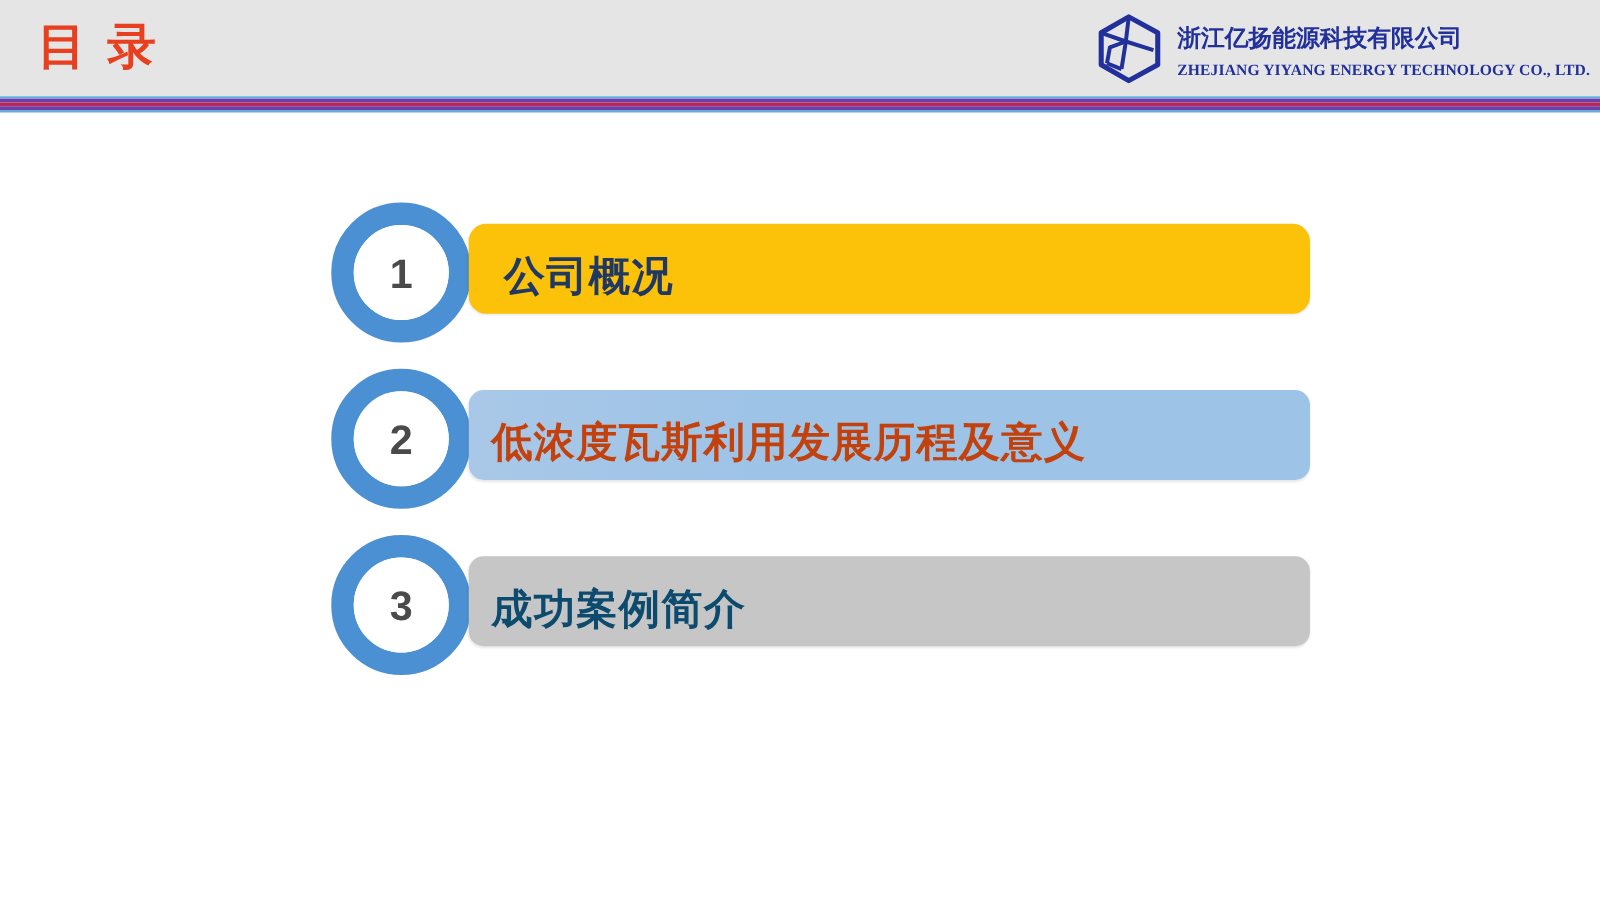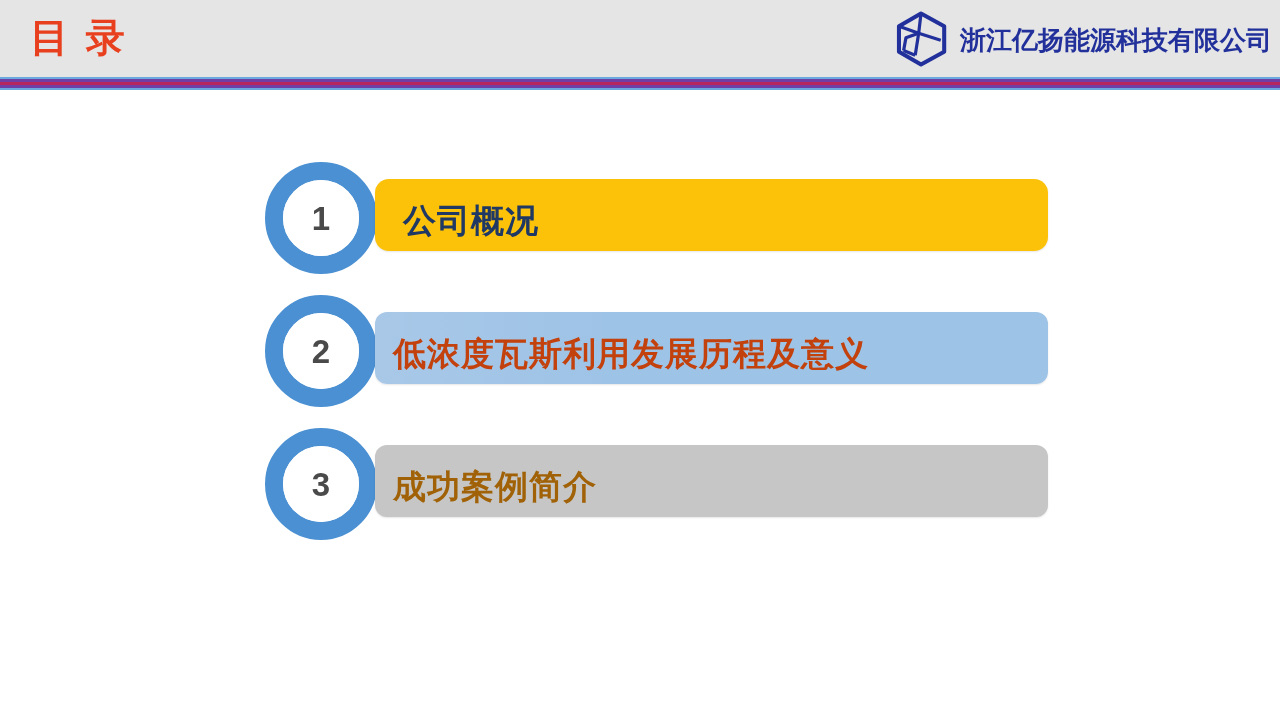--- a/index.html
+++ b/index.html
@@ -54,27 +54,27 @@
     flex: 0 0 58px;
   }
   #logo-text-block {
     display: flex;
     flex-direction: column;
     justify-content: center;
     align-items: flex-start;
     padding-top: 2px;
   }
   #company-name-cn {
-    font-size: 26px;
+    font-size: 19px;
     font-weight: bold;
     color: #21309b;
     letter-spacing: 0px;
     line-height: 31px;
     white-space: nowrap;
-    font-family: Liberation Serif, serif;
+    font-family: Liberation Mono, monospace;
   }
   #company-name-en {
     font-size: 12.5px;
     font-weight: bold;
     color: #21309b;
     letter-spacing: 0.1px;
     line-height: 16px;
     white-space: nowrap;
     font-family: "Liberation Serif", "DejaVu Serif", serif;
   }
@@ -180,21 +180,21 @@
     align-items: center;
     z-index: 4;
     font-size: 33px;
     font-weight: bold;
     letter-spacing: 1px;
     white-space: nowrap;
     pointer-events: none;
   }
   .agenda-row.row-1 .agenda-label { color: #1f3864; left: 138px; }
   .agenda-row.row-2 .agenda-label { color: #c2410c; left: 128px; }
-  .agenda-row.row-3 .agenda-label { color: #a16207; left: 128px; }
+  .agenda-row.row-3 .agenda-label { color: #0c4a6e; left: 128px; }
 </style>
 </head>
 <body>
 
 <div id="slide-header">
 
   <div id="page-title">目 录</div>
 
   <div id="company-logo">
 
@@ -206,20 +206,21 @@
         <path d="M50,6 L46,40 L12,28"></path>
         <path d="M46,40 L84,52"></path>
         <path d="M46,40 L40,78"></path>
         <path d="M40,78 L20,70"></path>
         <path d="M20,70 L24,48 L46,40"></path>
       </g>
     </svg>
 
     <div id="logo-text-block">
       <div id="company-name-cn">浙江亿扬能源科技有限公司</div>
+      <div id="company-name-en">ZHEJIANG YIYANG ENERGY TECHNOLOGY CO., LTD.</div>
     </div>
 
   </div>
 </div>
 
 <div id="header-divider">
   <div class="stripe stripe-lightblue-top"></div>
   <div class="stripe stripe-purple-top"></div>
   <div class="stripe stripe-crimson"></div>
   <div class="stripe stripe-purple-bottom"></div>

